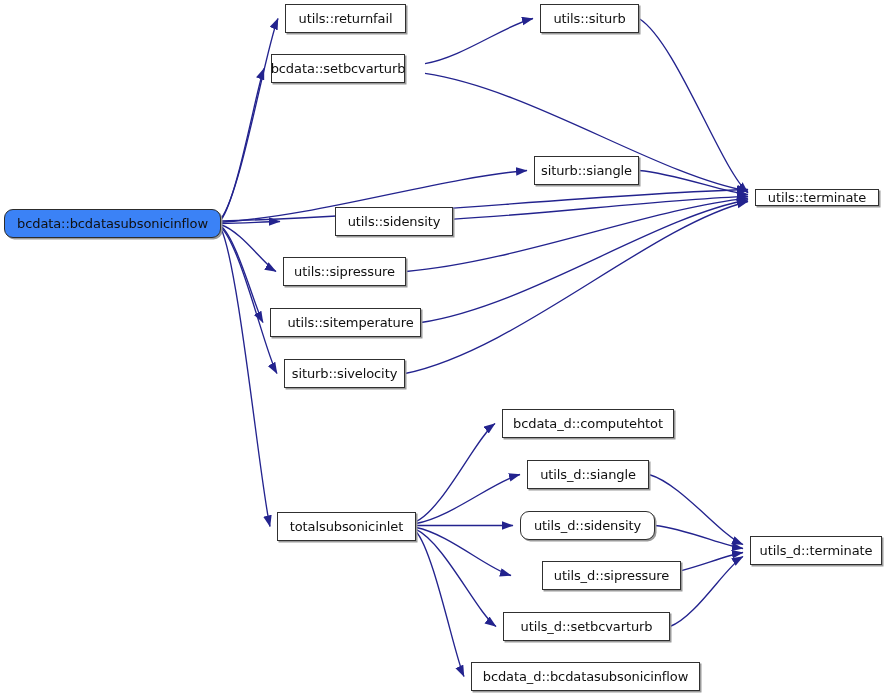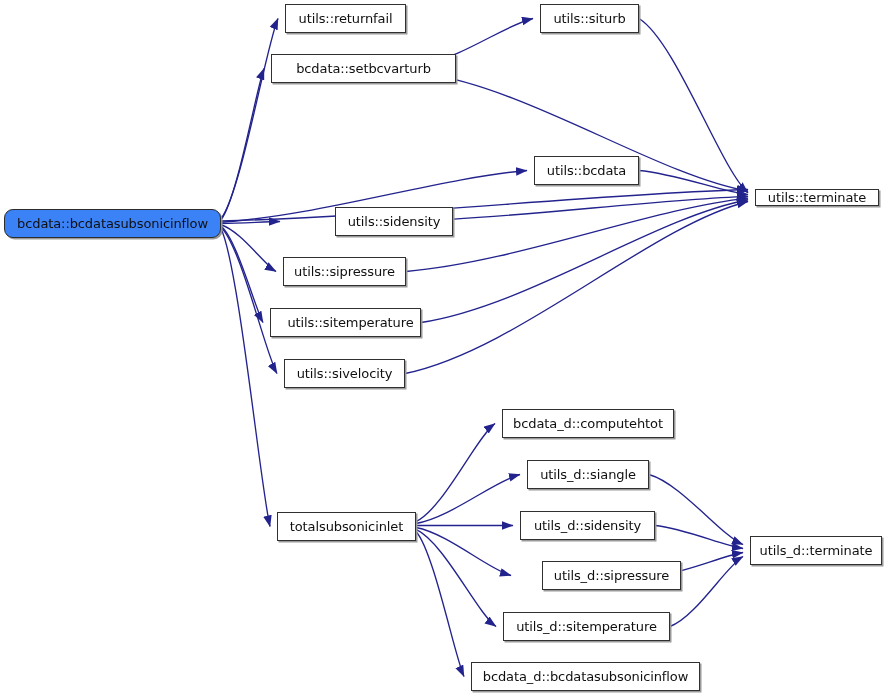--- a/index.html
+++ b/index.html
@@ -90,61 +90,61 @@
       </g>
   </svg>
 
   <div id="node-layer">
       <div class="node current" style="left: 4px; top: 209px; width: 217px; height: 29px;">
         <span>bcdata::bcdatasubsonicinflow</span>
       </div>
       <div class="node" style="left: 285px; top: 4px; width: 121px; height: 29px;">
         <span>utils::returnfail</span>
       </div>
-      <div class="node" style="left: 271px; top: 54px; width: 185px; height: 29px;">
+      <div class="node" style="left: 271px; top: 54px; width: 134px; height: 29px;">
         <span>bcdata::setbcvarturb</span>
       </div>
       <div class="node" style="left: 540px; top: 4px; width: 99px; height: 29px;">
         <span>utils::siturb</span>
       </div>
       <div class="node" style="left: 534px; top: 156px; width: 105px; height: 29px;">
-        <span>utils::bcdata</span>
+        <span>siturb::siangle</span>
       </div>
       <div class="node" style="left: 755px; top: 181px; width: 124px; height: 17px; margin-top: 8px;">
         <span>utils::terminate</span>
       </div>
       <div class="node" style="left: 287px; top: 207px; width: 118px; height: 29px; margin-left: 48px;">
         <span>utils::sidensity</span>
       </div>
       <div class="node" style="left: 283px; top: 257px; width: 123px; height: 29px;">
         <span>utils::sipressure</span>
       </div>
       <div class="node" style="left: 270px; top: 308px; width: 151px; height: 29px; padding-left: 10px;">
         <span>utils::sitemperature</span>
       </div>
       <div class="node" style="left: 284px; top: 359px; width: 121px; height: 29px;">
-        <span>utils::sivelocity</span>
+        <span>siturb::sivelocity</span>
       </div>
       <div class="node" style="left: 277px; top: 512px; width: 139px; height: 29px;">
         <span>totalsubsonicinlet</span>
       </div>
       <div class="node" style="left: 502px; top: 409px; width: 172px; height: 29px;">
         <span>bcdata_d::computehtot</span>
       </div>
       <div class="node" style="left: 527px; top: 460px; width: 122px; height: 29px;">
         <span>utils_d::siangle</span>
       </div>
-      <div class="node" style="left: 520px; top: 511px; width: 135px; height: 29px;">
+      <div class="node" style="left: 520px; top: 511px; width: 135px; height: 29px; border-radius: 9px;">
         <span>utils_d::sidensity</span>
       </div>
       <div class="node" style="left: 518px; top: 561px; width: 139px; height: 29px; margin-left: 24px;">
         <span>utils_d::sipressure</span>
       </div>
       <div class="node" style="left: 503px; top: 612px; width: 167px; height: 29px;">
-        <span>utils_d::sitemperature</span>
+        <span>utils_d::setbcvarturb</span>
       </div>
       <div class="node" style="left: 471px; top: 662px; width: 229px; height: 29px;">
         <span>bcdata_d::bcdatasubsonicinflow</span>
       </div>
       <div class="node" style="left: 750px; top: 536px; width: 132px; height: 29px; text-align: center;">
         <span>utils_d::terminate</span>
       </div>
     </div>
 
 </div>

